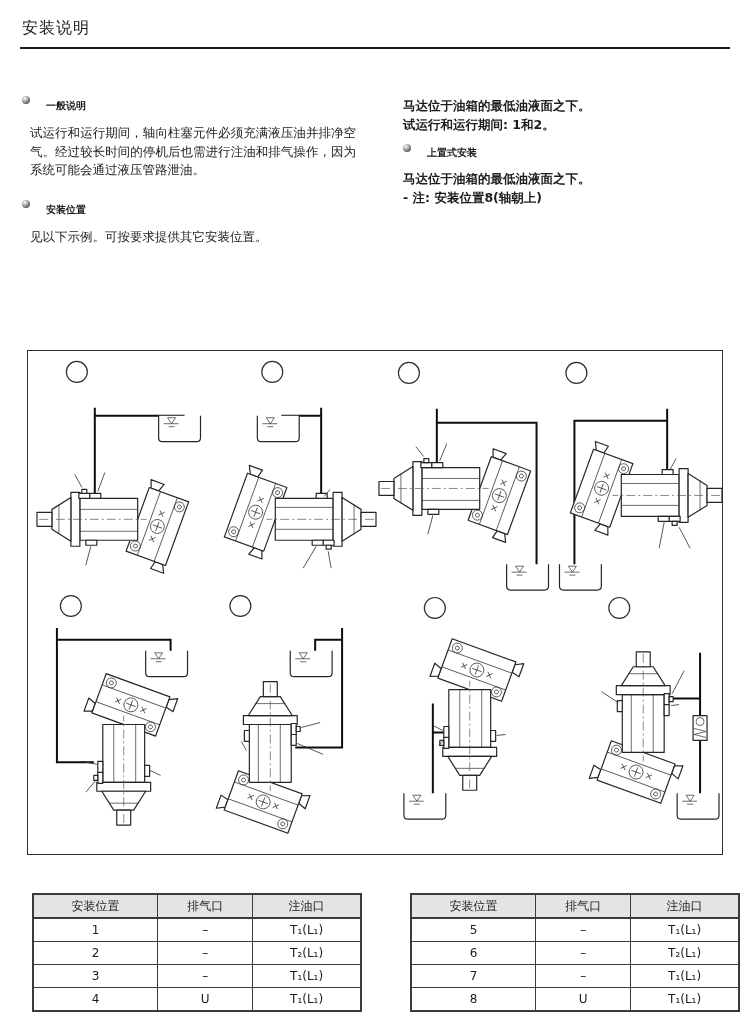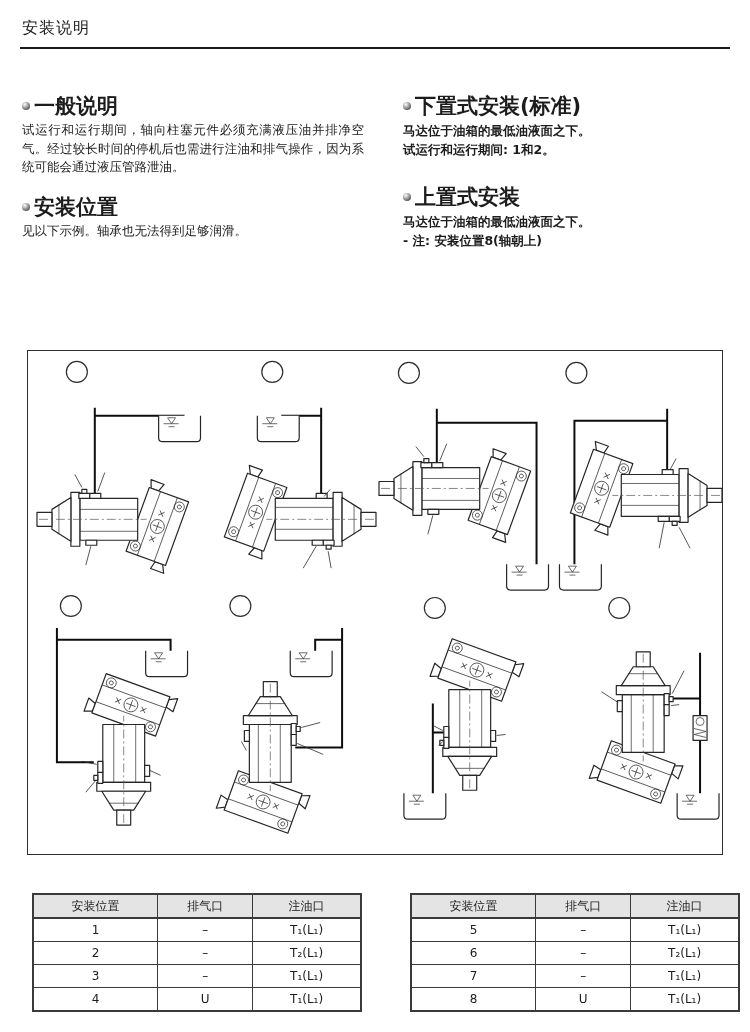--- a/index.html
+++ b/index.html
@@ -5,26 +5,26 @@
   html,body{margin:0;padding:0;background:#fff;}
   body{width:750px;height:1032px;position:relative;font-family:"DejaVu Sans","Liberation Sans",sans-serif;color:#1c1c1c;}
   .abs{position:absolute;}
   
   .page-title{left:22px;top:18px;font-size:16px;font-weight:normal;letter-spacing:1px;}
   .title-rule{left:20px;top:47px;width:710px;border-top:2px solid #1a1a1a;height:0;}
   
   .col{font-size:12.5px;line-height:18.5px;text-align:justify;}
   .col-left{left:22px;top:96px;width:342px;}
   .col-right{left:403px;top:96px;width:335px;}
-  .sec-head{display:flex;align-items:center;gap:4px;font-size:21px;font-weight:bold;line-height:20px;margin:0 0 5px 0;}
+  .sec-head{display:flex;align-items:flex-start;gap:16px;font-size:10px;font-weight:bold;line-height:20px;margin:0 0 5px 0;}
   .bullet{width:8px;height:8px;border-radius:50%;background:radial-gradient(circle at 35% 30%,#ffffff,#9a9a9a 45%,#3c3c3c 90%);flex:0 0 auto;}
-  .para{margin:0;}
+  .para{margin:8px;}
   .line{line-height:19px;font-weight:bold;}
   .mt{margin-top:20px;}
-  .mt2{margin-top:28px;}
+  .mt2{margin-top:10px;font-family:Liberation Mono, monospace;}
   
   .figure-box{left:27px;top:350px;width:694px;height:503px;border:1.5px solid #2e2e2e;background:#fff;}
   svg text{font-family:"DejaVu Sans","Liberation Sans",sans-serif;font-size:11px;fill:#111;}
   .s{fill:#fff;stroke:#262626;stroke-width:1.2;stroke-linejoin:round;}
   .t{fill:none;stroke:#2c2c2c;stroke-width:0.7;}
   .axis{fill:none;stroke:#555;stroke-width:0.7;stroke-dasharray:9 3 2 3;}
   .pipe{fill:none;stroke:#0d0d0d;stroke-width:2;}
   .leader{fill:none;stroke:#2c2c2c;stroke-width:0.8;}
   .numc{fill:none;stroke:#2e2e2e;stroke-width:1.2;}
   .numt{font-size:12.5px;text-anchor:middle;}
@@ -48,28 +48,24 @@
 <div class="abs col col-left">
   <div class="sec-head">
     <span class="bullet"></span>
     <span>一般说明</span>
   </div>
   <p class="para">试运行和运行期间，轴向柱塞元件必须充满液压油并排净空气。经过较长时间的停机后也需进行注油和排气操作，因为系统可能会通过液压管路泄油。</p>
   <div class="sec-head mt">
     <span class="bullet"></span>
     <span>安装位置</span>
   </div>
-  <p class="para">见以下示例。轴承也无法得到足够润滑。</p>
+  <p class="para">见以下示例。可按要求提供其它安装位置。</p>
 </div>
 
 <div class="abs col col-right">
-  <div class="sec-head">
-    <span class="bullet"></span>
-    <span>下置式安装(标准)</span>
-  </div>
   <div class="line">马达位于油箱的最低油液面之下。</div>
   <div class="line">试运行和运行期间: 1和2。</div>
   <div class="sec-head mt2">
     <span class="bullet"></span>
     <span>上置式安装</span>
   </div>
   <div class="line">马达位于油箱的最低油液面之下。</div>
   <div class="line">- 注: 安装位置8(轴朝上)</div>
 </div>
 

